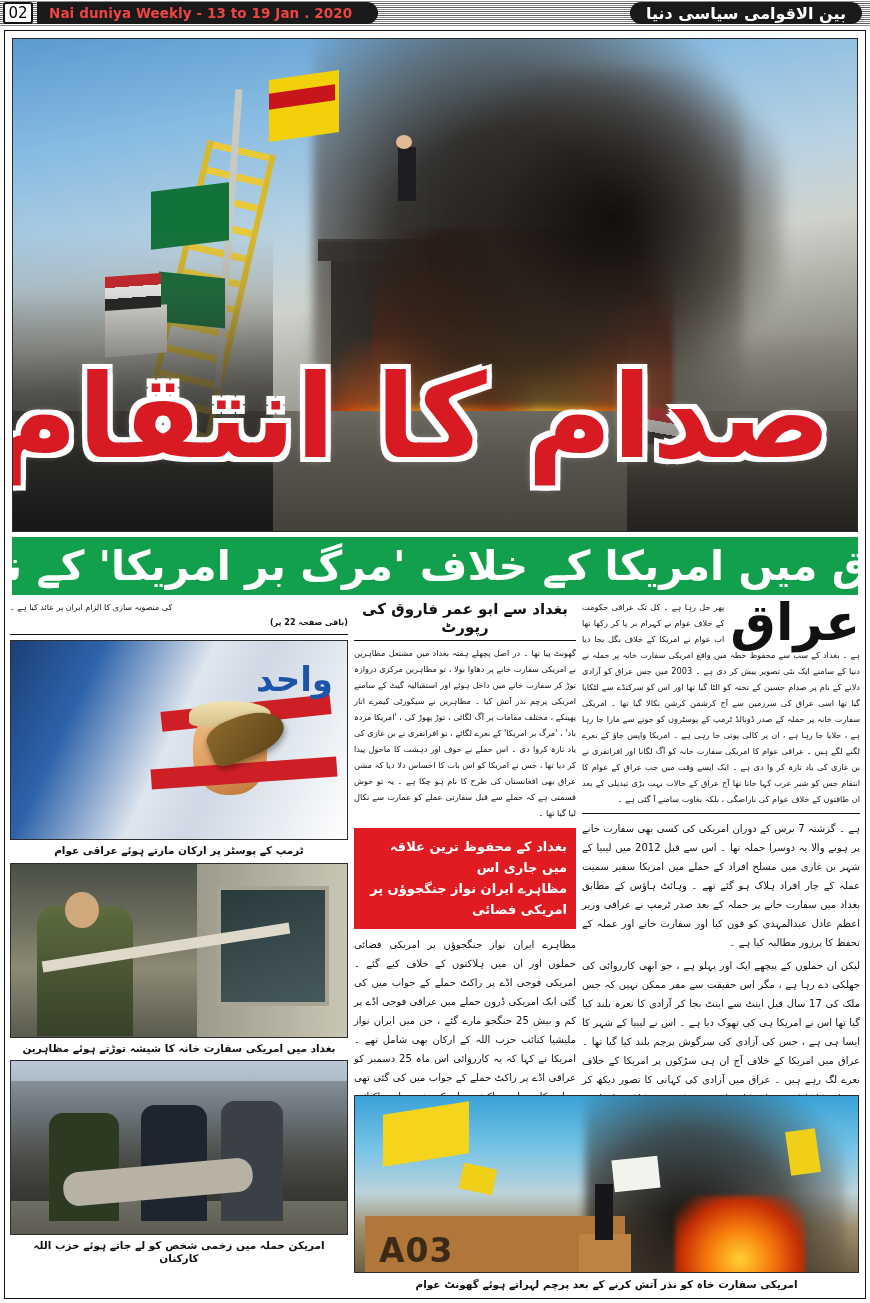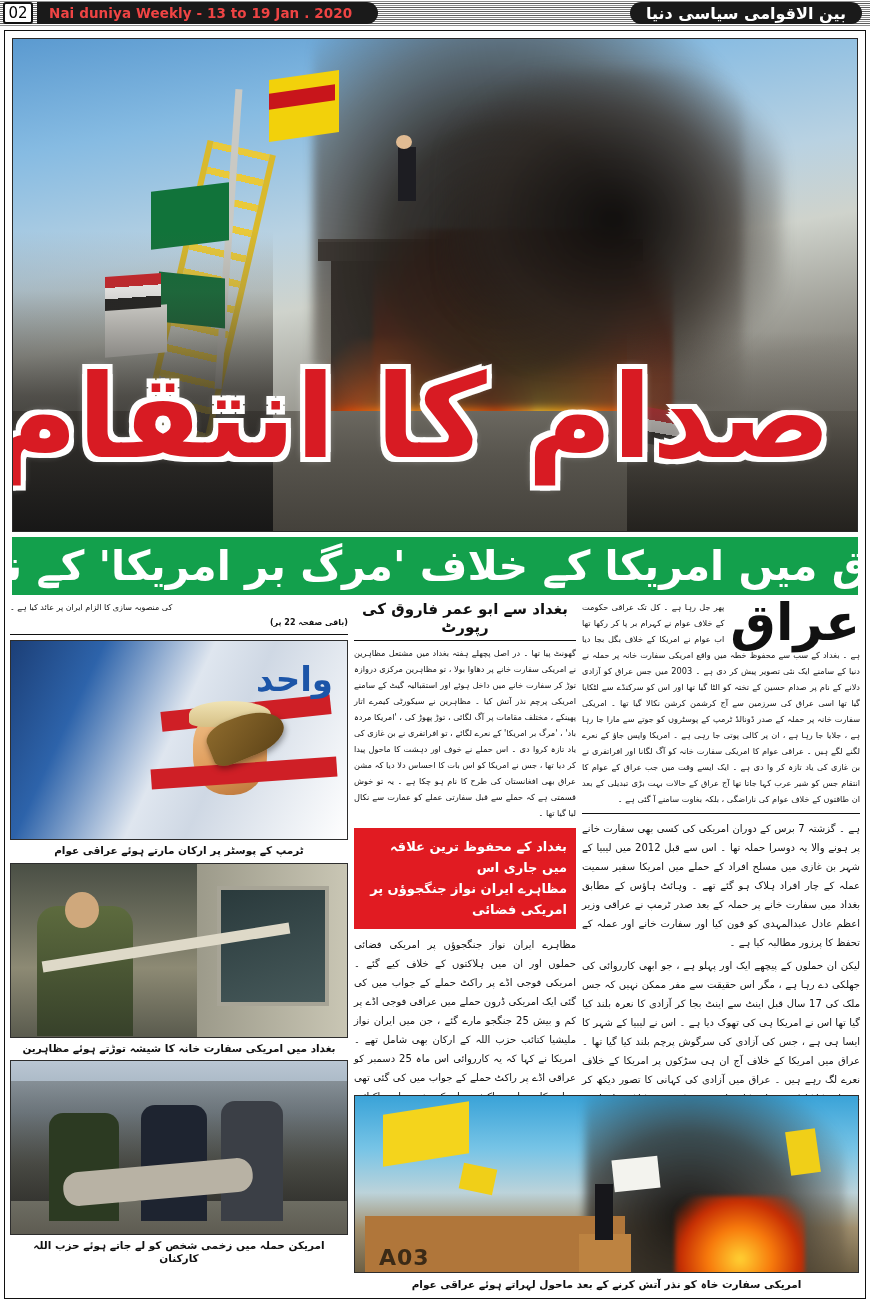--- a/index.html
+++ b/index.html
@@ -237,21 +237,21 @@
   .ph-flag .smk {
     position:absolute; left:230px; top:-10px; width:260px; height:200px;
     background:radial-gradient(ellipse at 40% 65%, rgba(18,16,14,.97) 0%, rgba(45,40,34,.75) 45%, rgba(110,100,88,0) 82%);
     filter:blur(4px); }
   .ph-flag .blaze {
     position:absolute; left:320px; top:100px; width:130px; height:90px;
     background:radial-gradient(ellipse at 50% 70%, #ffd233 0%, #f77a0c 35%, #c62e04 65%, rgba(100,20,0,0) 90%);
     filter:blur(2px); }
   .ph-flag .wall2 {
     position:absolute; left:10px; bottom:0; width:260px; height:56px; background:#b0763a; }
-  .ph-flag .a03 { position:absolute; left:24px; bottom:2px; font-size:22px; font-weight:bold; color:#3b2a16; letter-spacing:1px; }
+  .ph-flag .a03 { position:absolute; left:24px; bottom:2px; font-size:33px; font-weight:bold; color:#3b2a16; letter-spacing:1px; }
   .ph-flag .ylw1 { position:absolute; left:28px; top:12px; width:86px; height:52px; background:#f4d41c; transform:skewY(-9deg); }
   .ph-flag .ylw2 { position:absolute; left:106px; top:70px; width:34px; height:26px; background:#f0cf18; transform:rotate(12deg); }
   .ph-flag .ylw3 { position:absolute; right:40px; top:34px; width:30px; height:44px; background:#f0cf18; transform:rotate(-8deg); }
   .ph-flag .whiteflag { position:absolute; left:258px; top:62px; width:46px; height:32px; background:#f3f3ee; transform:rotate(-6deg); }
   .ph-flag .figure { position:absolute; left:240px; top:88px; width:18px; height:56px; background:#17171b; }
   .ph-flag .plinth { position:absolute; left:224px; bottom:0; width:52px; height:38px; background:#bd8341; }
 
   
   .pullquote {
     margin:6px 0 6px; background:#e11b22; color:#fff;
@@ -371,15 +371,15 @@
     <div class="blaze"></div>
     <div class="wall2"></div>
     <div class="plinth"></div>
     <div class="figure"></div>
     <div class="whiteflag"></div>
     <div class="ylw1"></div>
     <div class="ylw2"></div>
     <div class="ylw3"></div>
     <div class="a03">A03</div>
   </div>
-  <div class="cap" style="position:absolute;left:354px;top:1274px;width:505px;">امریکی سفارت خاہ کو نذر آتش کرنے کے بعد ماحول لہراتے ہوئے عراقی عوام</div>
+  <div class="cap" style="position:absolute;left:354px;top:1274px;width:505px;">امریکی سفارت خاہ کو نذر آتش کرنے کے بعد پرچم لہراتے ہوئے گھونٹ عوام</div>
 
 </div>
 
 </body></html>

